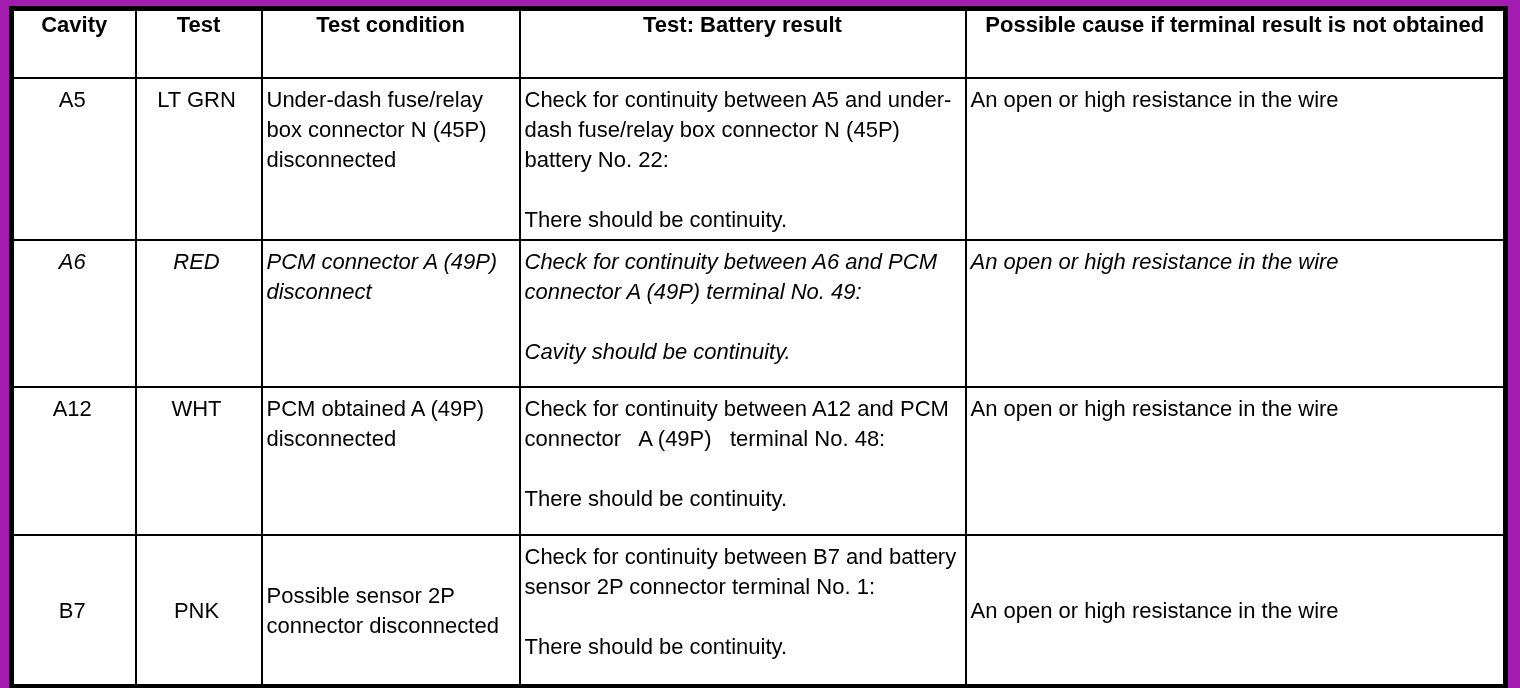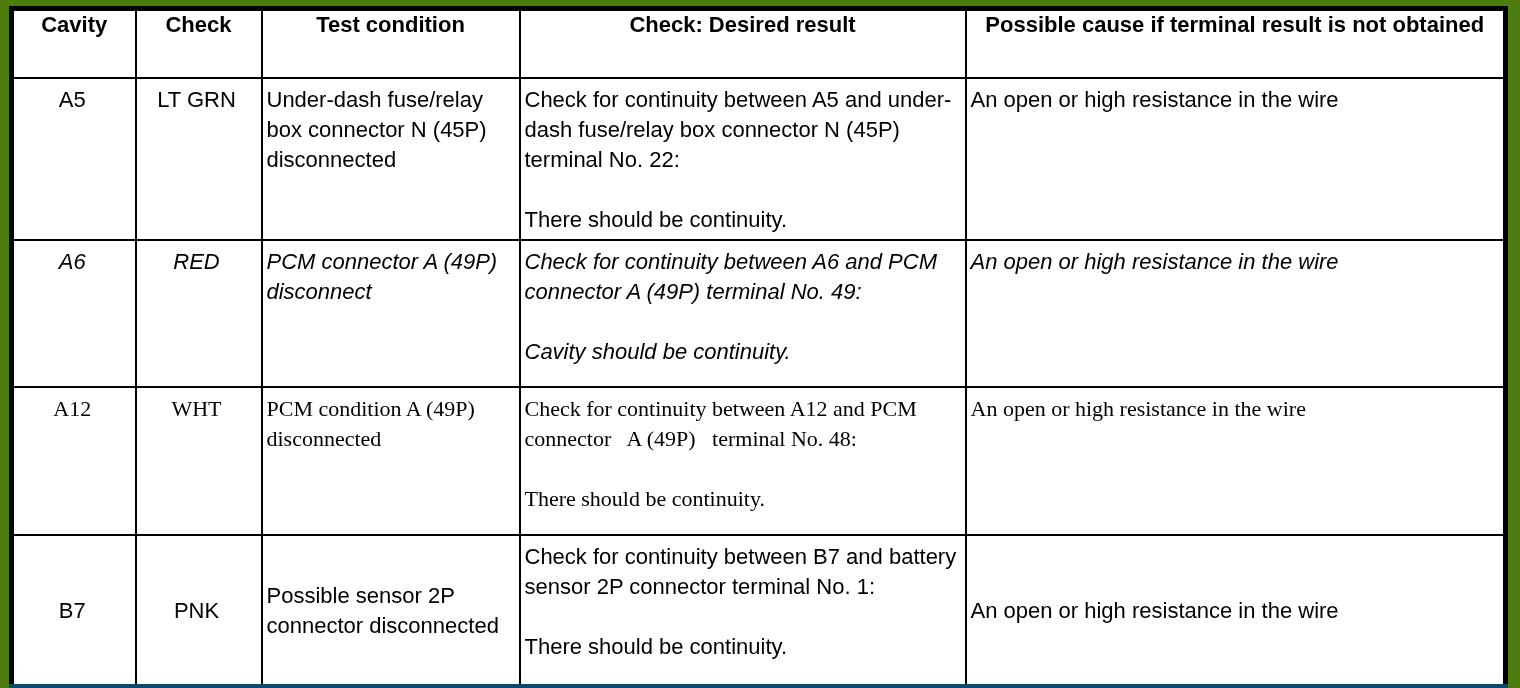--- a/index.html
+++ b/index.html
@@ -12,21 +12,21 @@
     height: 688px;
     font-family: "Liberation Sans", sans-serif;
     color: #000000;
     overflow: hidden;
   }
 
   .sheet {
     position: relative;
     width: 1520px;
     height: 688px;
-    background: #4d7c0f;
+    background: #a21caf;
   }
 
   table.diag-table {
     position: absolute;
     left: 9px;
     top: 6px;
     width: 1494px;
     border-collapse: collapse;
     table-layout: fixed;
     background: #ffffff;
@@ -90,24 +90,24 @@
     white-space: pre-wrap;
   }
   td.cell-center .cell-inner {
     padding-left: 0;
     padding-right: 4px;
   }
 
   
   tr.row-a5  td { height: 144px; }
   tr.row-a6  td { height: 145px; font-style: italic; }
-  tr.row-a12 td { height: 146px; font-family: Liberation Serif, serif; }
+  tr.row-a12 td { height: 146px; }
   tr.row-b7  td { height: 148px; }
 
-  tr.row-b7 td { border-bottom: 7px solid #0c4a6e; }
+  tr.row-b7 td { border-bottom: 2px solid #0c4a6e; }
 
   
 </style>
 </head>
 <body>
 
 <div class="sheet">
 
   <table class="diag-table">
     <colgroup>
@@ -117,48 +117,48 @@
       <col class="c-test">
       <col class="c-cause">
     </colgroup>
 
     <thead>
       <tr>
         <th>
           <span class="hdr-inner">Cavity</span>
         </th>
         <th>
-          <span class="hdr-inner">Check</span>
+          <span class="hdr-inner">Test</span>
         </th>
         <th>
           <span class="hdr-inner">Test condition</span>
         </th>
         <th>
-          <span class="hdr-inner">Check: Desired result</span>
+          <span class="hdr-inner">Test: Battery result</span>
         </th>
         <th>
           <span class="hdr-inner">Possible cause if terminal result is not obtained</span>
         </th>
       </tr>
     </thead>
 
     <tbody>
 
       <tr class="row-a5 r-top">
         <td class="cell-center">
           <span class="cell-inner">A5</span>
         </td>
         <td class="cell-center">
           <span class="cell-inner">LT GRN</span>
         </td>
         <td class="cell-left">
           <span class="cell-inner">Under-dash fuse/relay box connector N (45P)   disconnected</span>
         </td>
         <td class="cell-left">
-          <span class="cell-inner">Check for continuity between A5 and under-dash fuse/relay box connector N (45P)   terminal No. 22:
+          <span class="cell-inner">Check for continuity between A5 and under-dash fuse/relay box connector N (45P)   battery No. 22:
 
 There should be continuity.</span>
         </td>
         <td class="cell-left">
           <span class="cell-inner">An open or high resistance in the wire</span>
         </td>
       </tr>
 
       <tr class="row-a6 r-top">
         <td class="cell-center">
@@ -181,21 +181,21 @@
       </tr>
 
       <tr class="row-a12 r-top">
         <td class="cell-center">
           <span class="cell-inner">A12</span>
         </td>
         <td class="cell-center">
           <span class="cell-inner">WHT</span>
         </td>
         <td class="cell-left">
-          <span class="cell-inner">PCM condition A (49P)   disconnected</span>
+          <span class="cell-inner">PCM obtained A (49P)   disconnected</span>
         </td>
         <td class="cell-left">
           <span class="cell-inner">Check for continuity between A12 and PCM connector   A (49P)   terminal No. 48:
 
 There should be continuity.</span>
         </td>
         <td class="cell-left">
           <span class="cell-inner">An open or high resistance in the wire</span>
         </td>
       </tr>

